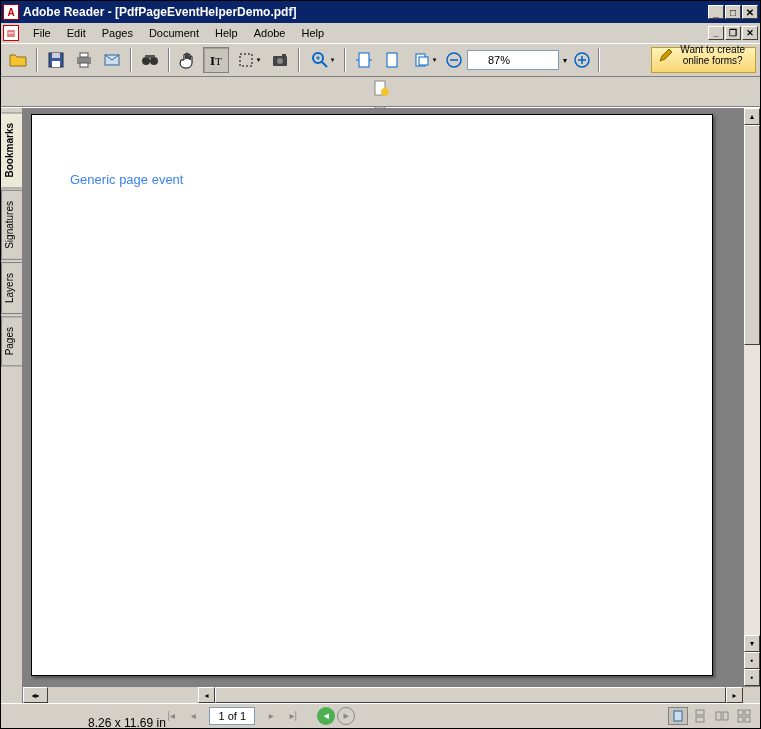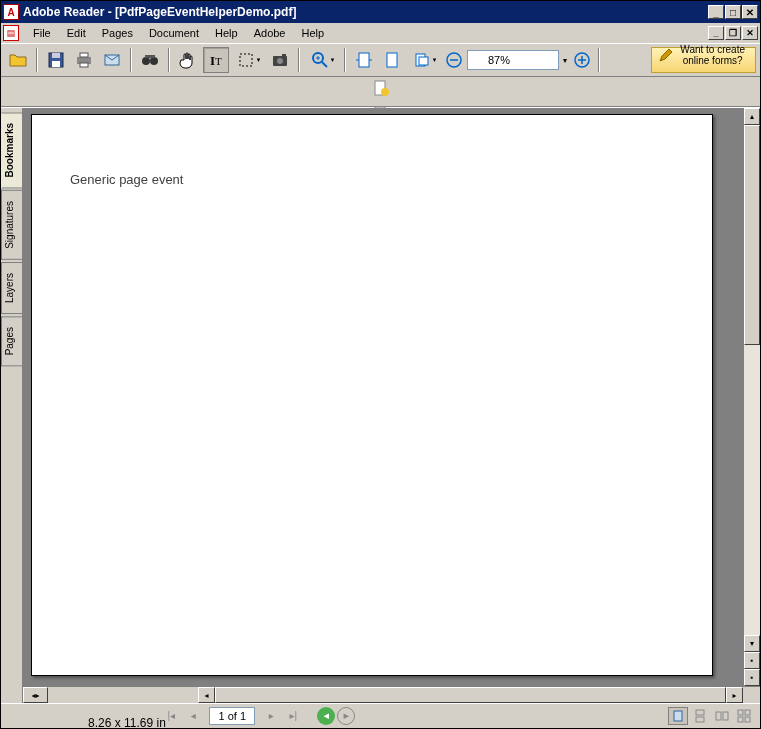--- a/index.html
+++ b/index.html
@@ -201,21 +201,21 @@
 .doc-page-wrap { flex: 1; padding: 6px 0 0 8px; overflow: hidden; }
 .doc-page {
   width: 682px;
   height: 562px;
   background: #fff;
   border: 1px solid #000;
   box-shadow: 2px 2px 3px rgba(0,0,0,0.4);
   padding: 56px 0 0 38px;
   font-family: Arial, sans-serif;
   font-size: 13px;
-  color: #404040;
+  color: #3b82f6;
   position: relative;
 }
 .doc-page .ln { line-height: 18px; }
 .ellipse-anno {
   position: absolute;
   border: 1px solid #000;
   border-radius: 50%;
   width: 28px;
   height: 16px;
 }

